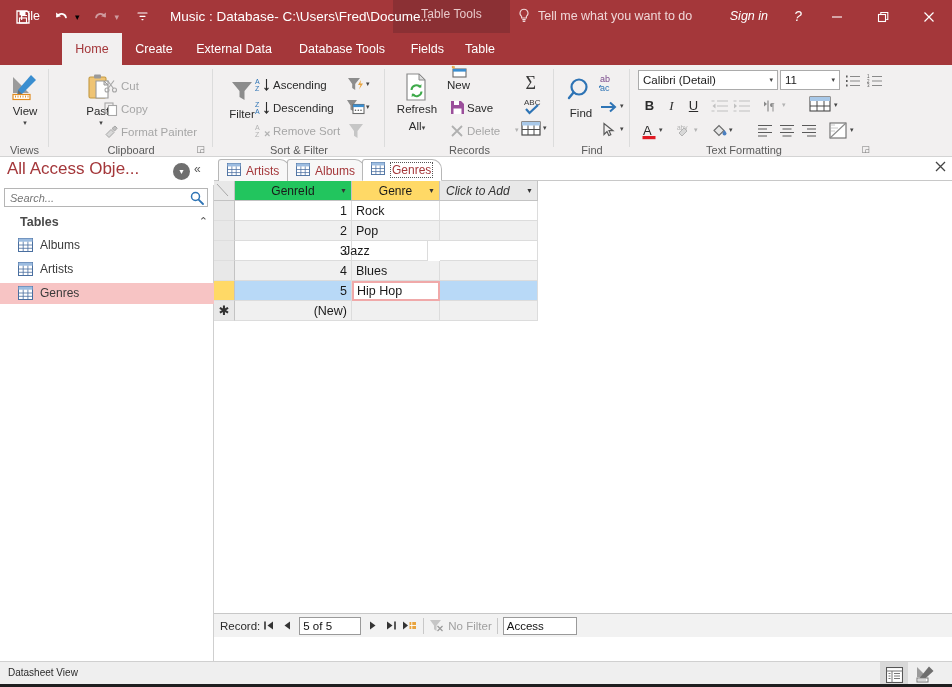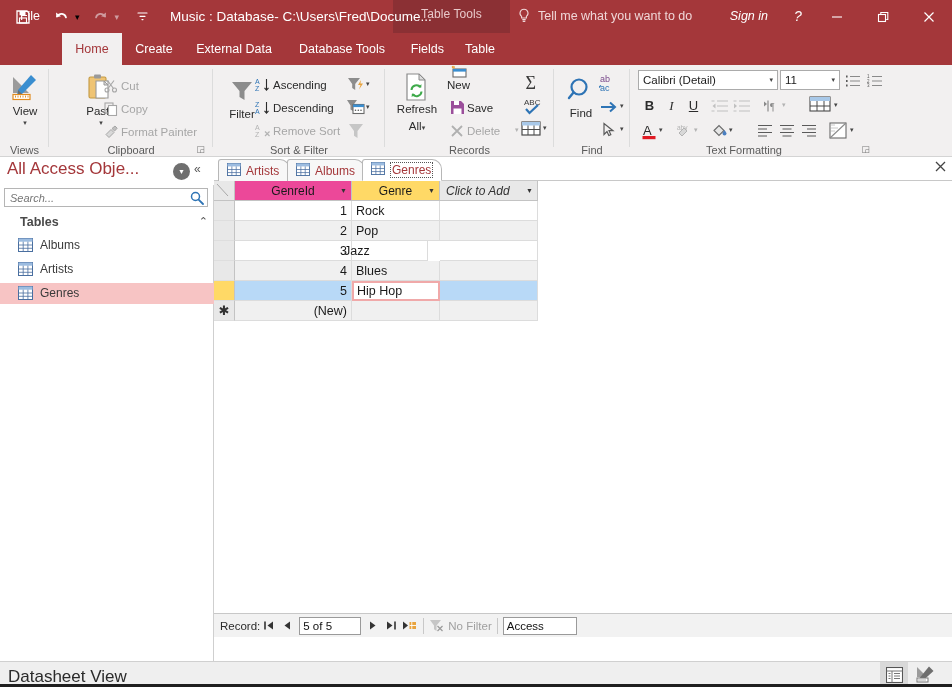--- a/index.html
+++ b/index.html
@@ -160,21 +160,21 @@
   }
   .dtab.active { background: #ffffff; border-bottom: 1px solid #ffffff; z-index: 5; }
   .dtab .tlbl { font-size: 12px; color: #a4373a; margin-left: 5px; white-space: nowrap; }
   .dtab.active .tlbl { border: 1px dotted #555; padding: 0 1px; }
   .close-doc { position: absolute; right: 6px; top: 4px; font-size: 12px; color: #444; }
 
   
   .sheet { position: absolute; left: 0; top: 24px; width: 738px; height: 456px; background: #fff; }
   .hcell {
     position: absolute; top: 0; height: 20px;
-    background: #ec4899; border-right: 1px solid #c3c3c3; border-bottom: 1px solid #c3c3c3;
+    background: #22c55e; border-right: 1px solid #c3c3c3; border-bottom: 1px solid #c3c3c3;
     display: flex; align-items: center; justify-content: center;
     font-size: 12px; color: #1a1a1a;
   }
   .hcell.yellow { background: #ffd966; }
   .hcell .hsort { position: absolute; right: 4px; font-size: 7px; color: #333; }
   .hcell.add { font-style: italic; color: #333; justify-content: flex-start; padding-left: 6px; background: #e8e8e8; }
   .corner {
     position: absolute; left: 0; top: 0; width: 21px; height: 20px;
     background: #e8e8e8; border-right: 1px solid #c3c3c3; border-bottom: 1px solid #c3c3c3;
   }
@@ -219,21 +219,21 @@
   .srchbox2 {
     width: 74px; height: 18px; background: #fff; border: 1px solid #9a9a9a;
     font-size: 11.5px; color: #111; display: flex; align-items: center; padding-left: 3px;
   }
 
   
   .statusbar {
     position: absolute; left: 0; top: 661px; width: 952px; height: 26px;
     background: #efefef; border-top: 1px solid #d0d0d0;
   }
-  .status-txt { position: absolute; left: 8px; top: 5px; font-size: 17px; color: #2b2b2b; }
+  .status-txt { position: absolute; left: 8px; top: 5px; font-size: 10px; color: #2b2b2b; }
   .viewbtn {
     position: absolute; top: 0; width: 28px; height: 25px;
     display: flex; align-items: center; justify-content: center;
   }
   .viewbtn.sel { background: #d9d9d9; }
   .taskbar-line { position: absolute; left: 0; top: 684px; width: 952px; height: 3px; background: #1f1f1f; }
 </style>
 </head>
 <body>
 

